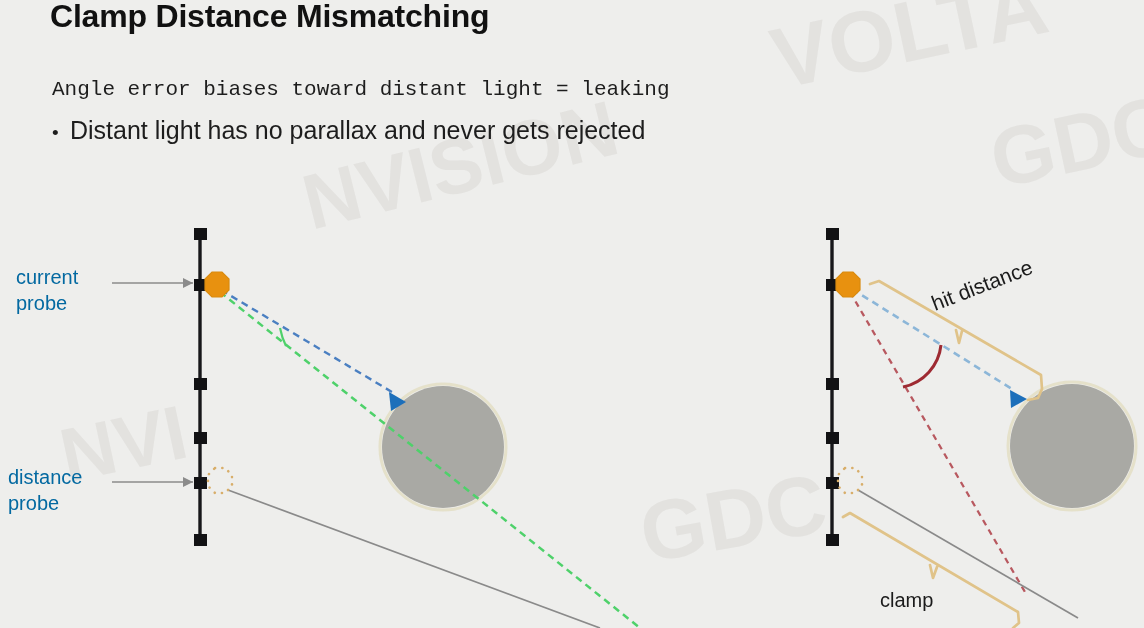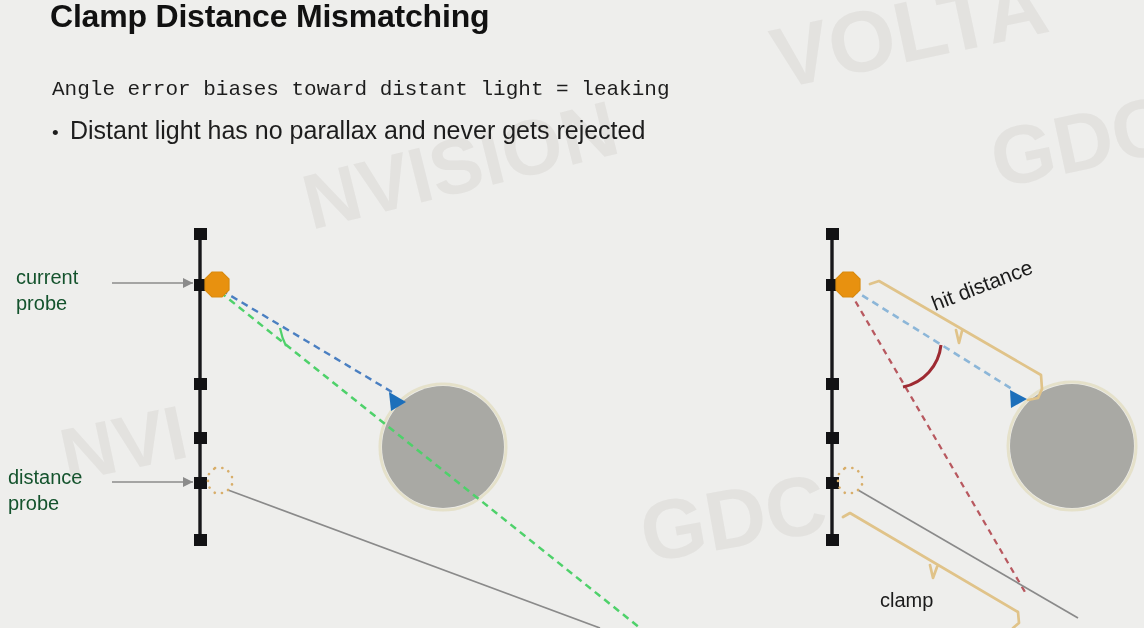--- a/index.html
+++ b/index.html
@@ -107,21 +107,21 @@
     fill: #1b1b1b;
   }
   .diag-label-sm {
     font-family: "Liberation Sans", sans-serif;
     font-size: 20px;
     fill: #1b1b1b;
   }
   .side-label {
     position: absolute;
     font-size: 20px;
-    color: #14532d;
+    color: #0369a1;
     line-height: 1.32;
     white-space: nowrap;
   }
   #label-current { left: 16px; top: 264px; }
   #label-neighbor { left: 8px; top: 464px; }
 </style>
 </head>
 <body>
 
 <div id="slide">

